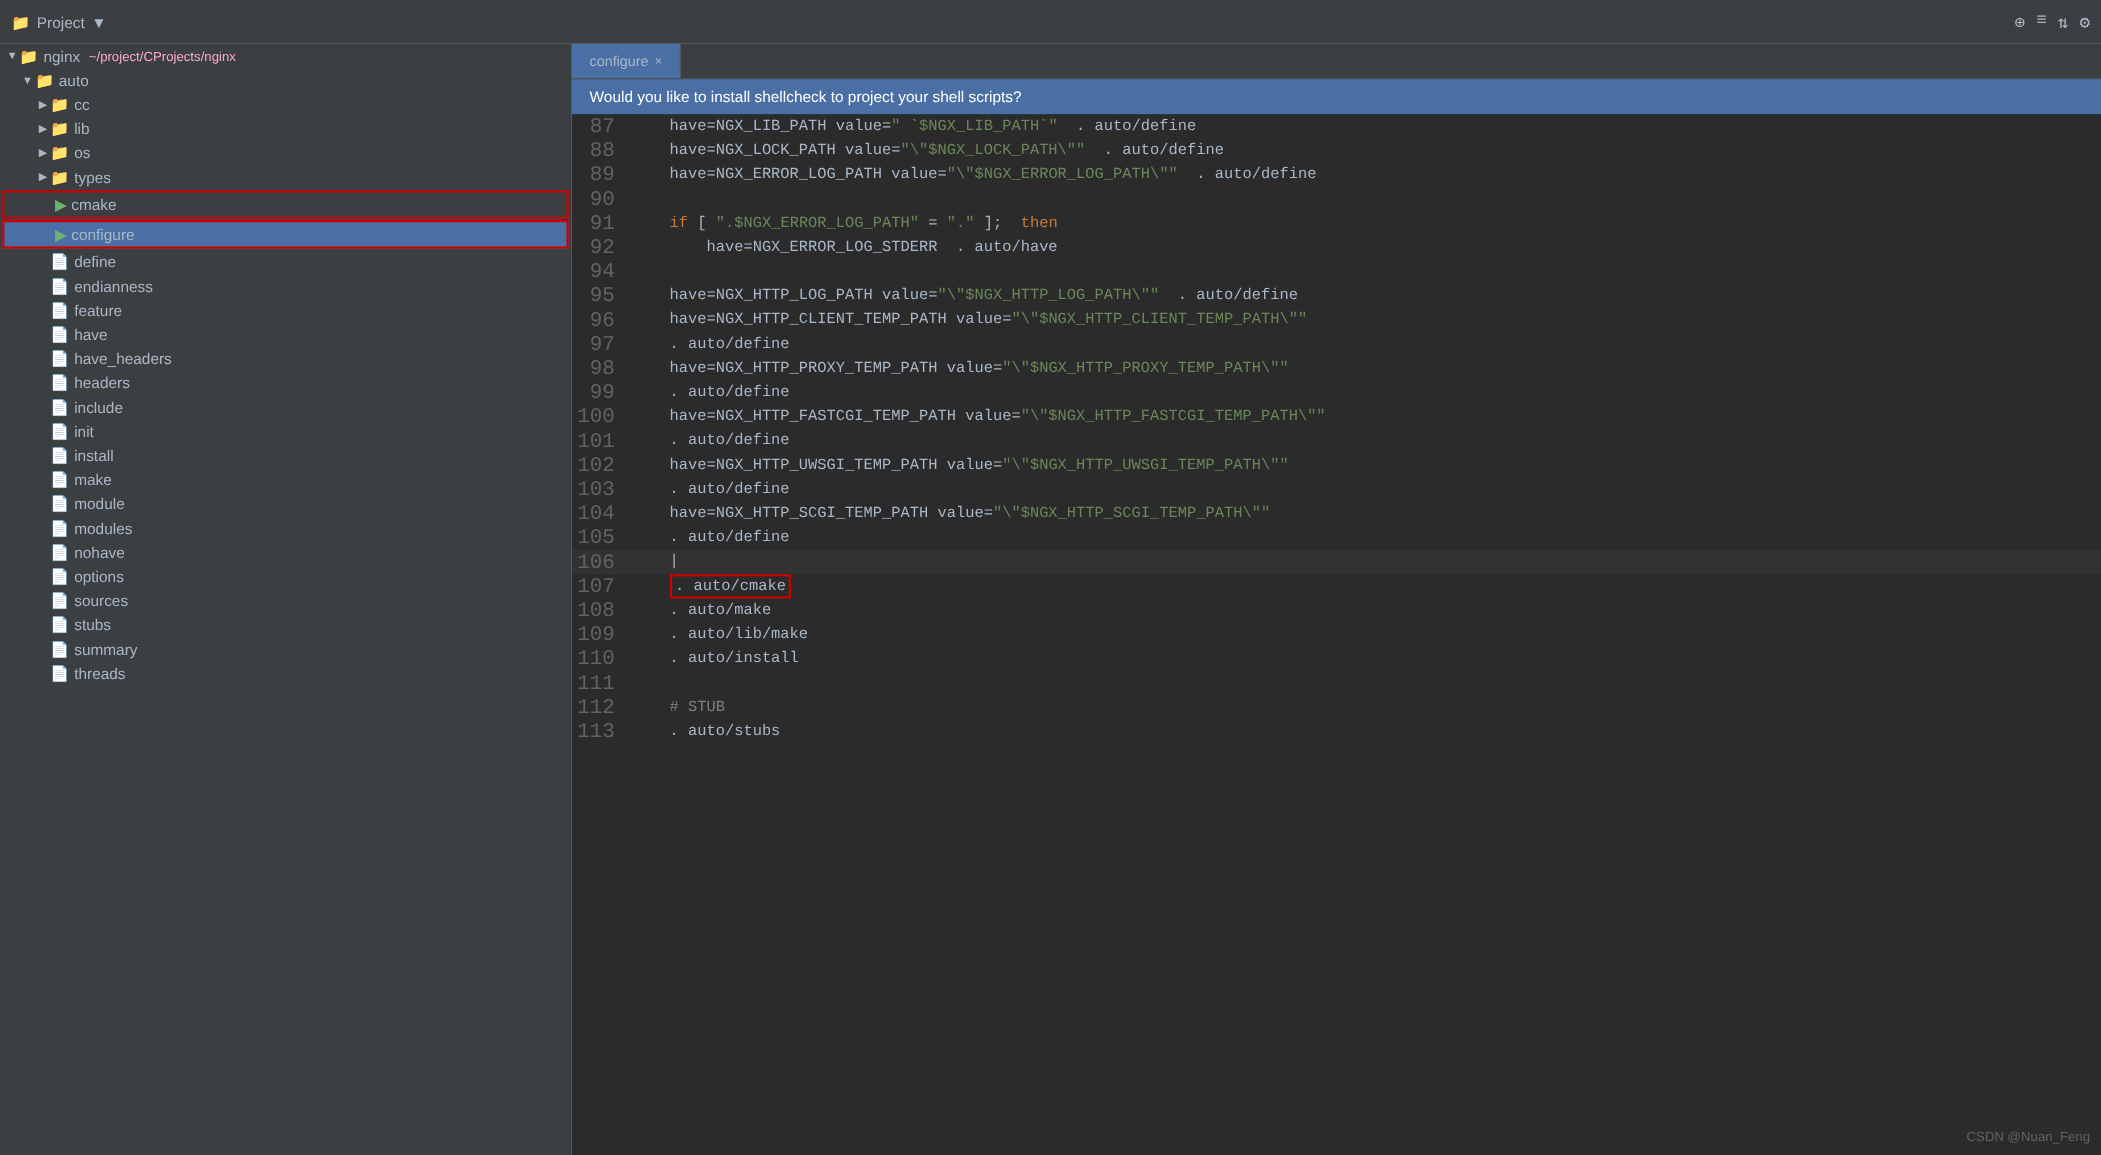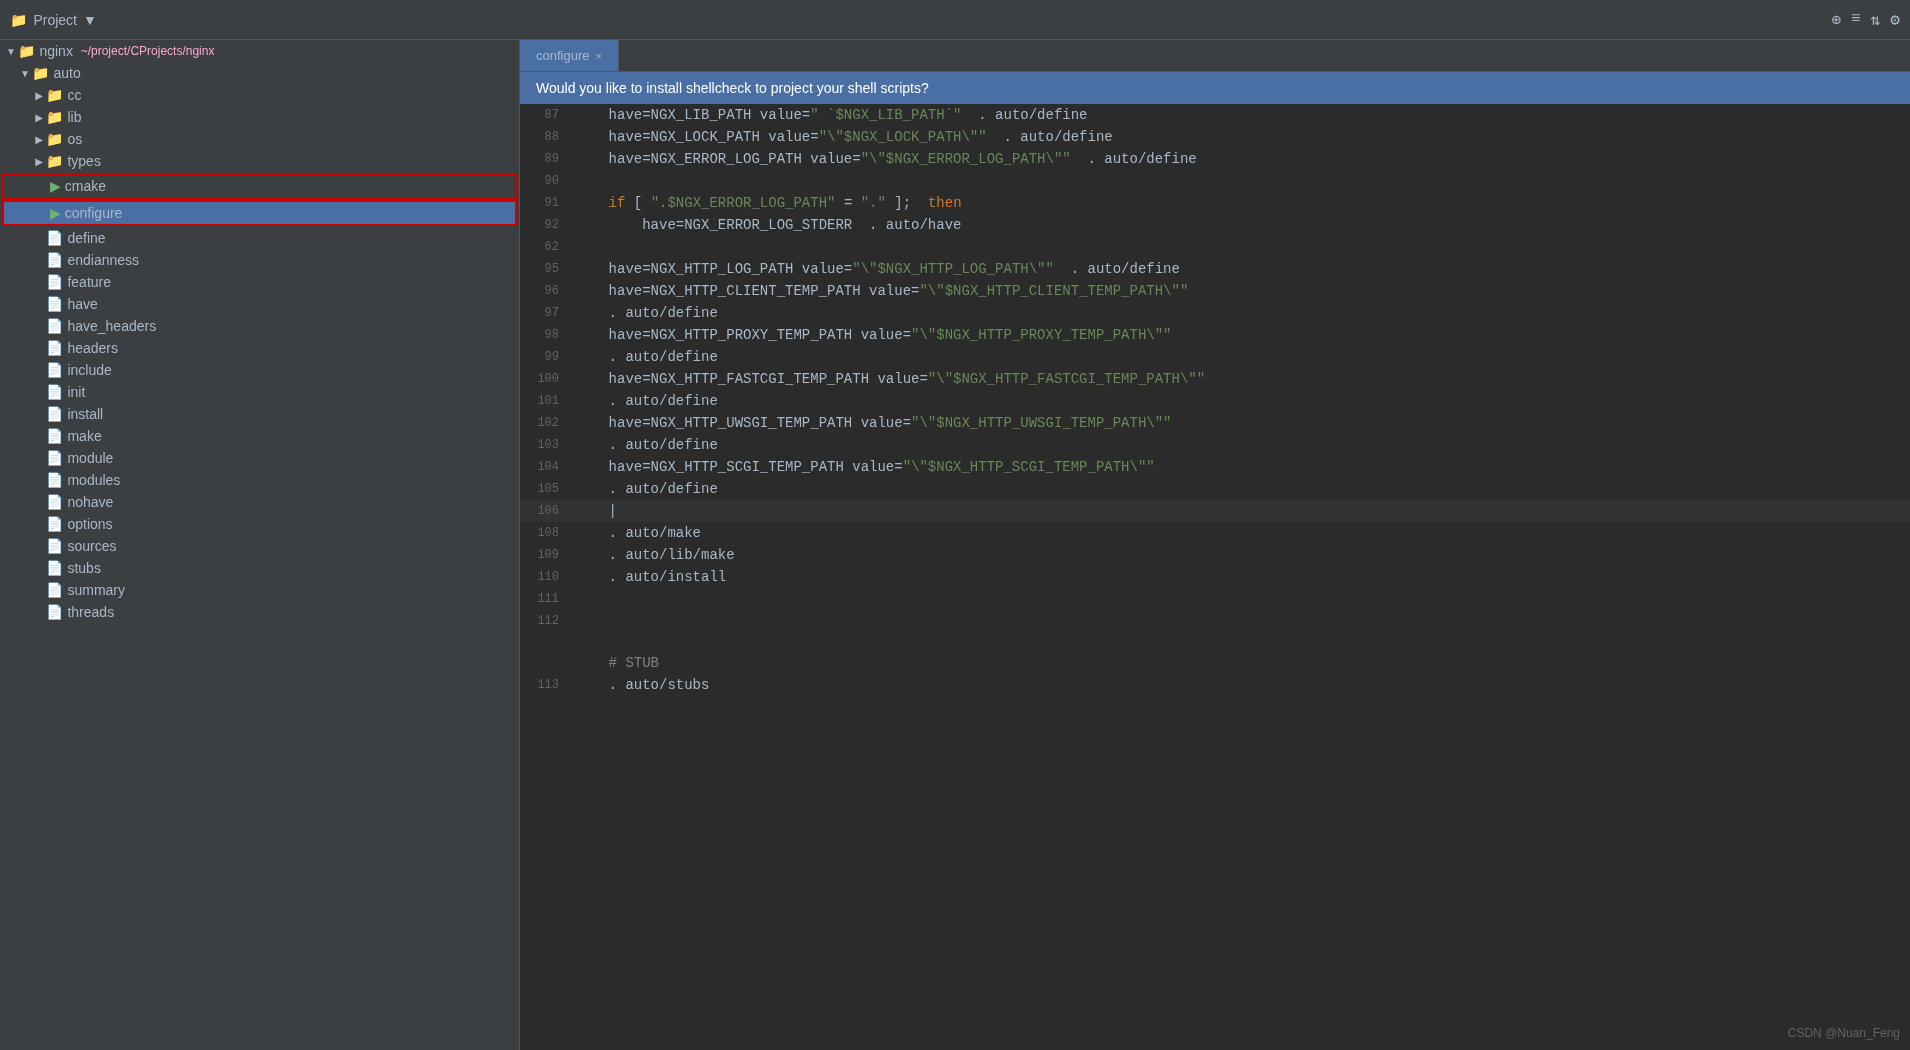--- a/index.html
+++ b/index.html
@@ -149,37 +149,37 @@
       display: flex;
       align-items: flex-start;
     }
 
     .line-num {
       min-width: 55px;
       text-align: right;
       padding-right: 16px;
       color: #606366;
       user-select: none;
-      font-size: 12px;
+      font-size: 19px;
       line-height: 22px;
       flex-shrink: 0;
     }
 
     .line-content {
       flex: 1;
       white-space: pre;
       line-height: 22px;
       font-size: 14px;
       padding-right: 20px;
     }
 
     
     .kw { color: #cc7832; margin-top: 19px; } 
     .str { color: #6a8759; } 
-    .comment { color: #808080; margin-top: 42px; }
+    .comment { color: #808080; }
     .plain { color: #a9b7c6; }
 
     .cursor-line { background: #323232; }
 
     .watermark {
       position: fixed;
       bottom: 10px;
       right: 10px;
       color: #606366;
       font-size: 12px;
@@ -406,21 +406,21 @@
         <span class="line-content">    <span class="kw">if</span> [ <span class="str">".$NGX_ERROR_LOG_PATH"</span> = <span class="str">"."</span> ];  <span class="kw">then</span></span>
       </div>
 
       <div class="code-line">
         <span class="line-num">92</span>
         <span class="line-content plain">        have=NGX_ERROR_LOG_STDERR  . auto/have</span>
       </div>
 
 
       <div class="code-line">
-        <span class="line-num">62</span>
+        <span class="line-num">94</span>
         <span class="line-content"> </span>
       </div>
 
       <div class="code-line">
         <span class="line-num">95</span>
         <span class="line-content plain">    have=NGX_HTTP_LOG_PATH value=<span class="str">"\"$NGX_HTTP_LOG_PATH\""</span>  . auto/define</span>
       </div>
 
       <div class="code-line">
         <span class="line-num">96</span>
@@ -470,20 +470,24 @@
       <div class="code-line">
         <span class="line-num">105</span>
         <span class="line-content plain">    . auto/define</span>
       </div>
 
       <div class="code-line cursor-line">
         <span class="line-num">106</span>
         <span class="line-content plain">    |</span>
       </div>
 
+      <div class="code-line">
+        <span class="line-num">107</span>
+        <span class="line-content plain">    <span style="border:2px solid #cc0000; padding:1px 3px;">. auto/cmake</span></span>
+      </div>
 
       <div class="code-line">
         <span class="line-num">108</span>
         <span class="line-content plain">    . auto/make</span>
       </div>
 
       <div class="code-line">
         <span class="line-num">109</span>
         <span class="line-content plain">    . auto/lib/make</span>
       </div>

